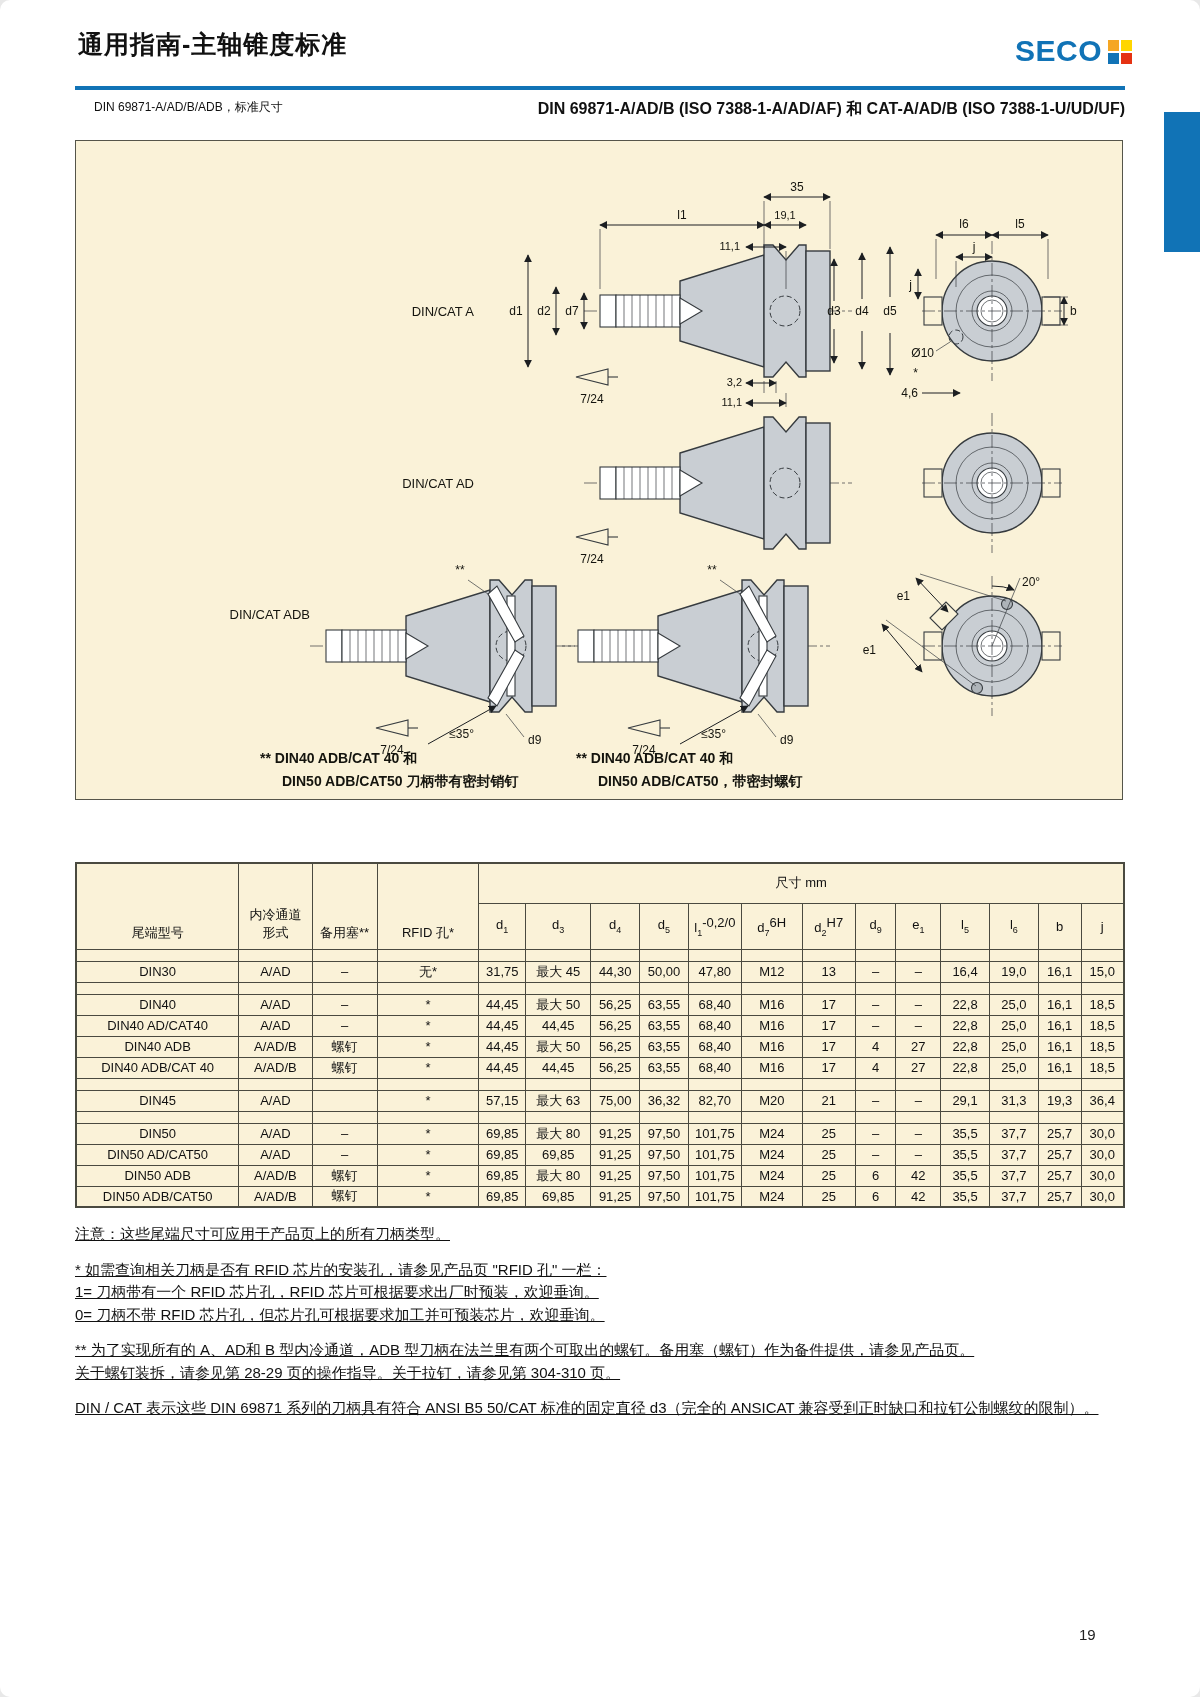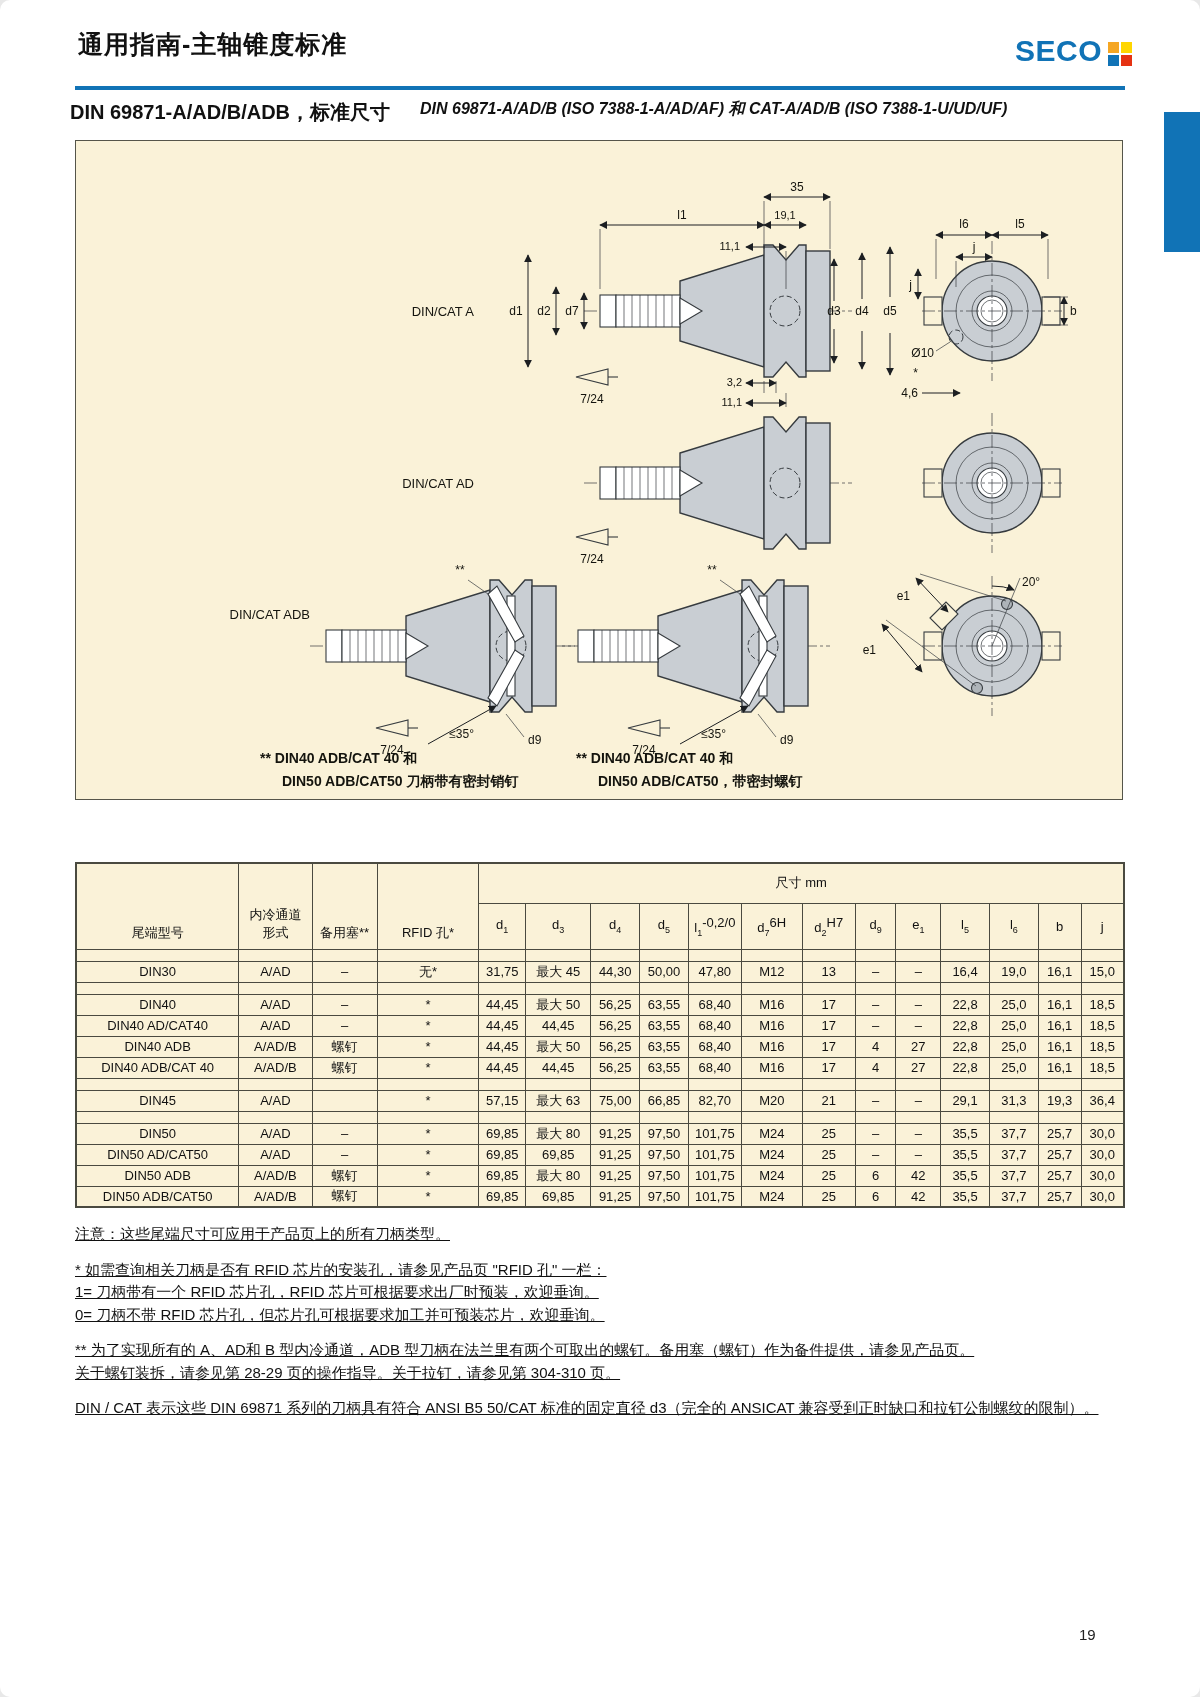--- a/index.html
+++ b/index.html
@@ -1,25 +1,25 @@
 <!DOCTYPE html>
 <html><head>
 <meta charset="utf-8">
 <style>
   html,body{margin:0;padding:0;background:#e8e8e8;}
   .page{position:relative;width:1200px;height:1697px;background:#ffffff;margin:0 auto;overflow:hidden;
         font-family:"Liberation Sans",sans-serif;color:#111;border-radius:10px;}
   .title{position:absolute;left:78px;top:28px;font-size:25px;font-weight:bold;letter-spacing:1px;}
-  .logo{position:absolute;left:1015px;top:36px;display:flex;align-items:flex-end;}
+  .logo{position:absolute;left:1015px;top:36px;display:flex;align-items:center;}
   .logo-text{font-size:30px;font-weight:bold;color:#1173b6;letter-spacing:.5px;line-height:1;}
   .logo-mark{display:grid;grid-template-columns:11px 11px;grid-auto-rows:11px;gap:2px;margin-left:6px;margin-top:2px;}
   .logo-mark div{width:11px;height:11px;}
   .rule{position:absolute;left:75px;top:86px;width:1050px;height:4px;background:#1173b6;}
-  .subtitle-l{position:absolute;left:70px;top:99px;font-size:20px;font-weight:bold;}
-  .subtitle-r{position:absolute;left:420px;right:75px;top:99px;font-size:16px;font-weight:bold;font-style:italic;}
+  .subtitle-l{position:absolute;left:94px;top:99px;font-size:12px;font-weight:normal;}
+  .subtitle-r{position:absolute;left:420px;right:75px;top:99px;font-size:16px;font-weight:bold;text-align:right;}
   .side-tab{position:absolute;left:1164px;top:112px;width:36px;height:140px;background:#1173b6;}
   .panel{position:absolute;left:75px;top:140px;width:1048px;height:660px;background:#faf2d8;
          border:1.5px solid #55554a;box-sizing:border-box;}
   
   .part{fill:#c9ced3;stroke:#363b3f;stroke-width:1.4;}
   .wht{fill:#ffffff;stroke:#363b3f;stroke-width:1.1;}
   .crm{fill:#faf2d8;stroke:#363b3f;stroke-width:1.1;}
   .ln{stroke:#363b3f;stroke-width:1.1;fill:none;}
   .thin{stroke:#363b3f;stroke-width:.7;fill:none;}
   .cl{stroke:#363b3f;stroke-width:.7;fill:none;stroke-dasharray:13 3 3 3;}
@@ -428,21 +428,21 @@
             <td></td>
           </tr>
           <tr>
             <td>DIN45</td>
             <td>A/AD</td>
             <td></td>
             <td>*</td>
             <td>57,15</td>
             <td>最大 63</td>
             <td>75,00</td>
-            <td>66,85</td>
+            <td>36,32</td>
             <td>82,70</td>
             <td>M20</td>
             <td>21</td>
             <td>–</td>
             <td>–</td>
             <td>29,1</td>
             <td>31,3</td>
             <td>19,3</td>
             <td>36,4</td>
           </tr>

